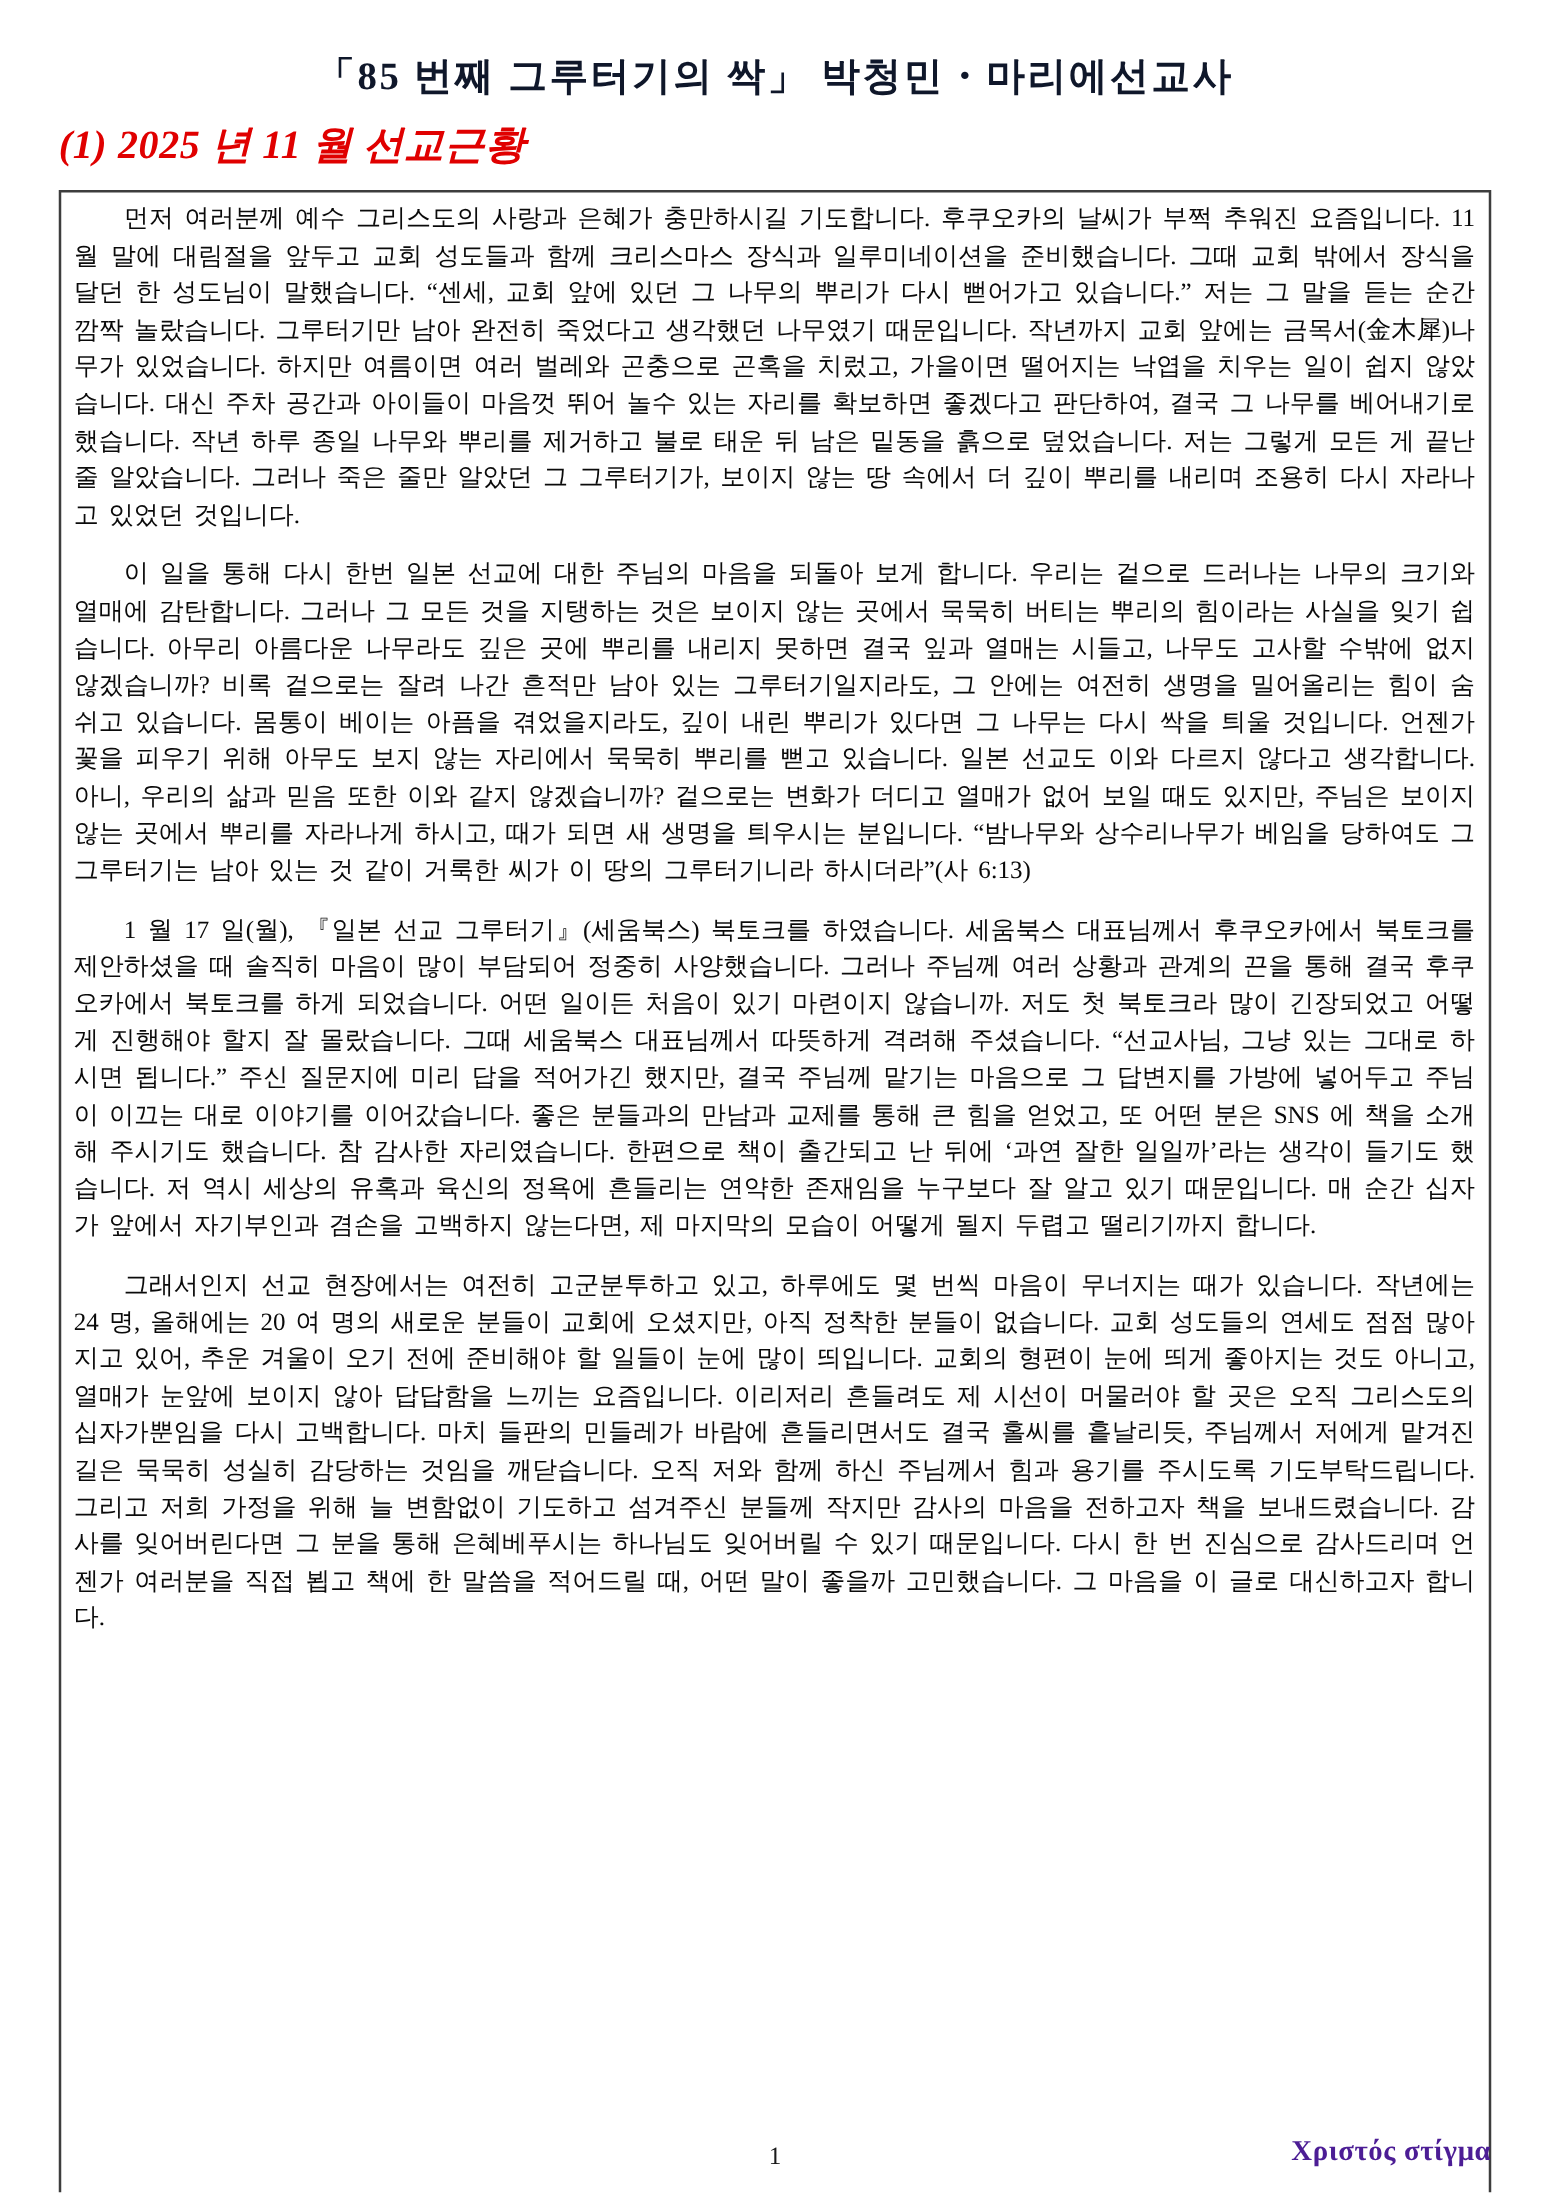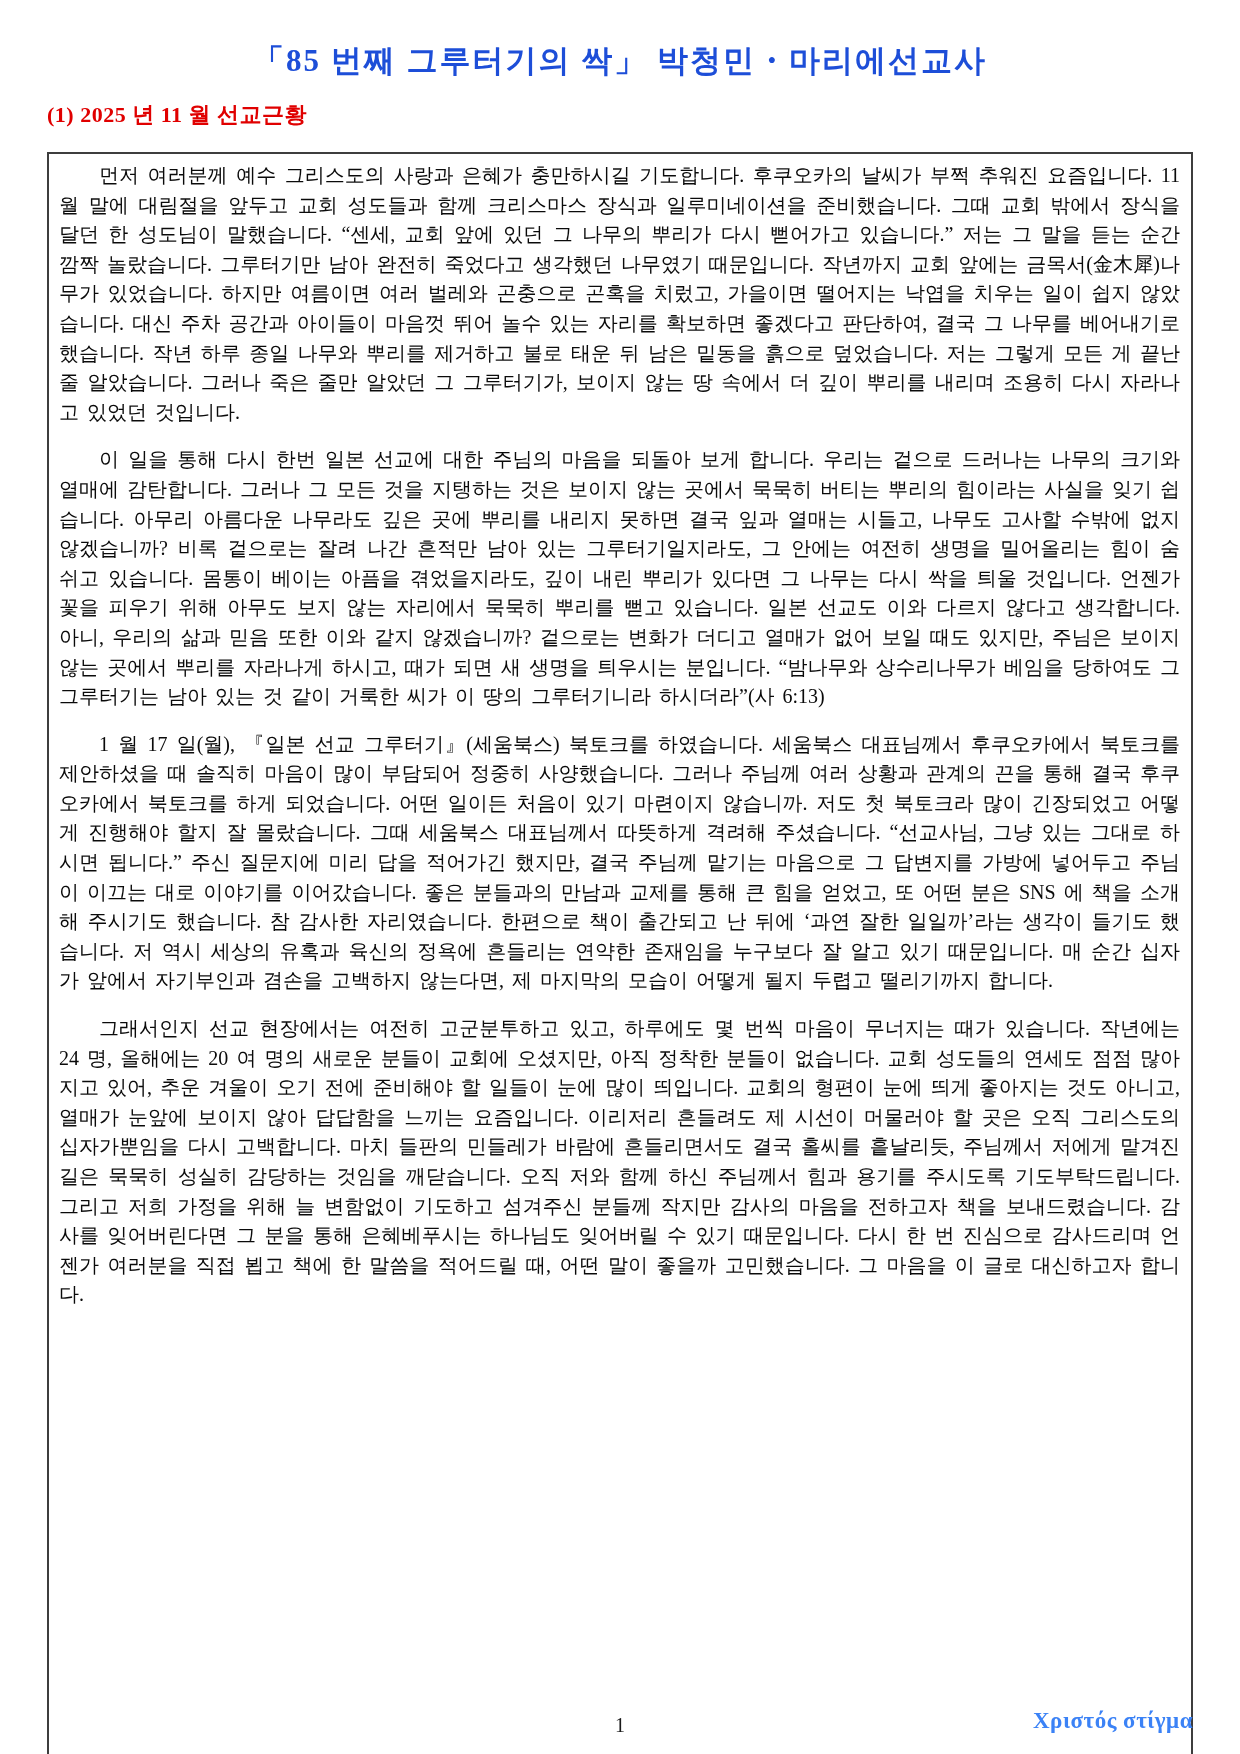--- a/index.html
+++ b/index.html
@@ -12,29 +12,30 @@
     color: #0a0a0a;
     overflow: hidden;
   }
   .doc-title {
     margin: 0;
     padding-top: 38px;
     text-align: center;
     font-size: 31px;
     font-weight: bold;
     letter-spacing: 2px;
-    color: #1d4ed8;
+    color: #0f172a;
     line-height: 46px;
   }
   .section-heading {
     margin: 16px 16px 0 47px;
-    font-size: 22px;
+    font-size: 32px;
     font-weight: bold;
     letter-spacing: 0.5px;
     line-height: 30px;
+    font-style: italic;
   }
   .content-box {
     position: absolute;
     left: 47px;
     top: 152px;
     width: 1146px;
     height: 1743px;
     box-sizing: border-box;
     border: 2px solid #3d3d3d;
     padding: 7px 11px 0 10px;
@@ -82,15 +83,15 @@
 
   <div class="content-box">
     <p>먼저 여러분께 예수 그리스도의 사랑과 은혜가 충만하시길 기도합니다. 후쿠오카의 날씨가 부쩍 추워진 요즘입니다. 11 월 말에 대림절을 앞두고 교회 성도들과 함께 크리스마스 장식과 일루미네이션을 준비했습니다. 그때 교회 밖에서 장식을 달던 한 성도님이 말했습니다. “센세, 교회 앞에 있던 그 나무의 뿌리가 다시 뻗어가고 있습니다.” 저는 그 말을 듣는 순간 깜짝 놀랐습니다. 그루터기만 남아 완전히 죽었다고 생각했던 나무였기 때문입니다. 작년까지 교회 앞에는 금목서(金木犀)나무가 있었습니다. 하지만 여름이면 여러 벌레와 곤충으로 곤혹을 치렀고, 가을이면 떨어지는 낙엽을 치우는 일이 쉽지 않았습니다. 대신 주차 공간과 아이들이 마음껏 뛰어 놀수 있는 자리를 확보하면 좋겠다고 판단하여, 결국 그 나무를 베어내기로 했습니다. 작년 하루 종일 나무와 뿌리를 제거하고 불로 태운 뒤 남은 밑동을 흙으로 덮었습니다. 저는 그렇게 모든 게 끝난 줄 알았습니다. 그러나 죽은 줄만 알았던 그 그루터기가, 보이지 않는 땅 속에서 더 깊이 뿌리를 내리며 조용히 다시 자라나고 있었던 것입니다.</p>
     <p class="blank-before">이 일을 통해 다시 한번 일본 선교에 대한 주님의 마음을 되돌아 보게 합니다. 우리는 겉으로 드러나는 나무의 크기와 열매에 감탄합니다. 그러나 그 모든 것을 지탱하는 것은 보이지 않는 곳에서 묵묵히 버티는 뿌리의 힘이라는 사실을 잊기 쉽습니다. 아무리 아름다운 나무라도 깊은 곳에 뿌리를 내리지 못하면 결국 잎과 열매는 시들고, 나무도 고사할 수밖에 없지 않겠습니까? 비록 겉으로는 잘려 나간 흔적만 남아 있는 그루터기일지라도, 그 안에는 여전히 생명을 밀어올리는 힘이 숨 쉬고 있습니다. 몸통이 베이는 아픔을 겪었을지라도, 깊이 내린 뿌리가 있다면 그 나무는 다시 싹을 틔울 것입니다. 언젠가 꽃을 피우기 위해 아무도 보지 않는 자리에서 묵묵히 뿌리를 뻗고 있습니다. 일본 선교도 이와 다르지 않다고 생각합니다. 아니, 우리의 삶과 믿음 또한 이와 같지 않겠습니까? 겉으로는 변화가 더디고 열매가 없어 보일 때도 있지만, 주님은 보이지 않는 곳에서 뿌리를 자라나게 하시고, 때가 되면 새 생명을 틔우시는 분입니다. “밤나무와 상수리나무가 베임을 당하여도 그 그루터기는 남아 있는 것 같이 거룩한 씨가 이 땅의 그루터기니라 하시더라”(사 6:13)</p>
     <p class="blank-before">1 월 17 일(월), 『일본 선교 그루터기』(세움북스) 북토크를 하였습니다. 세움북스 대표님께서 후쿠오카에서 북토크를 제안하셨을 때 솔직히 마음이 많이 부담되어 정중히 사양했습니다. 그러나 주님께 여러 상황과 관계의 끈을 통해 결국 후쿠오카에서 북토크를 하게 되었습니다. 어떤 일이든 처음이 있기 마련이지 않습니까. 저도 첫 북토크라 많이 긴장되었고 어떻게 진행해야 할지 잘 몰랐습니다. 그때 세움북스 대표님께서 따뜻하게 격려해 주셨습니다. “선교사님, 그냥 있는 그대로 하시면 됩니다.” 주신 질문지에 미리 답을 적어가긴 했지만, 결국 주님께 맡기는 마음으로 그 답변지를 가방에 넣어두고 주님이 이끄는 대로 이야기를 이어갔습니다. 좋은 분들과의 만남과 교제를 통해 큰 힘을 얻었고, 또 어떤 분은 SNS 에 책을 소개해 주시기도 했습니다. 참 감사한 자리였습니다. 한편으로 책이 출간되고 난 뒤에 ‘과연 잘한 일일까’라는 생각이 들기도 했습니다. 저 역시 세상의 유혹과 육신의 정욕에 흔들리는 연약한 존재임을 누구보다 잘 알고 있기 때문입니다. 매 순간 십자가 앞에서 자기부인과 겸손을 고백하지 않는다면, 제 마지막의 모습이 어떻게 될지 두렵고 떨리기까지 합니다.</p>
     <p class="blank-before">그래서인지 선교 현장에서는 여전히 고군분투하고 있고, 하루에도 몇 번씩 마음이 무너지는 때가 있습니다. 작년에는 24 명, 올해에는 20 여 명의 새로운 분들이 교회에 오셨지만, 아직 정착한 분들이 없습니다. 교회 성도들의 연세도 점점 많아지고 있어, 추운 겨울이 오기 전에 준비해야 할 일들이 눈에 많이 띄입니다. 교회의 형편이 눈에 띄게 좋아지는 것도 아니고, 열매가 눈앞에 보이지 않아 답답함을 느끼는 요즘입니다. 이리저리 흔들려도 제 시선이 머물러야 할 곳은 오직 그리스도의 십자가뿐임을 다시 고백합니다. 마치 들판의 민들레가 바람에 흔들리면서도 결국 홀씨를 흩날리듯, 주님께서 저에게 맡겨진 길은 묵묵히 성실히 감당하는 것임을 깨닫습니다. 오직 저와 함께 하신 주님께서 힘과 용기를 주시도록 기도부탁드립니다. 그리고 저희 가정을 위해 늘 변함없이 기도하고 섬겨주신 분들께 작지만 감사의 마음을 전하고자 책을 보내드렸습니다. 감사를 잊어버린다면 그 분을 통해 은혜베푸시는 하나님도 잊어버릴 수 있기 때문입니다. 다시 한 번 진심으로 감사드리며 언젠가 여러분을 직접 뵙고 책에 한 말씀을 적어드릴 때, 어떤 말이 좋을까 고민했습니다. 그 마음을 이 글로 대신하고자 합니다.</p>
   </div>
 
   <div class="footer-pageno">1</div>
 
-  <div class="footer-note" style="color:#3b82f6;">Χριστός στίγμα</div>
+  <div class="footer-note" style="color:#4c1d95;">Χριστός στίγμα</div>
 
 </div>
 
 </body></html>

